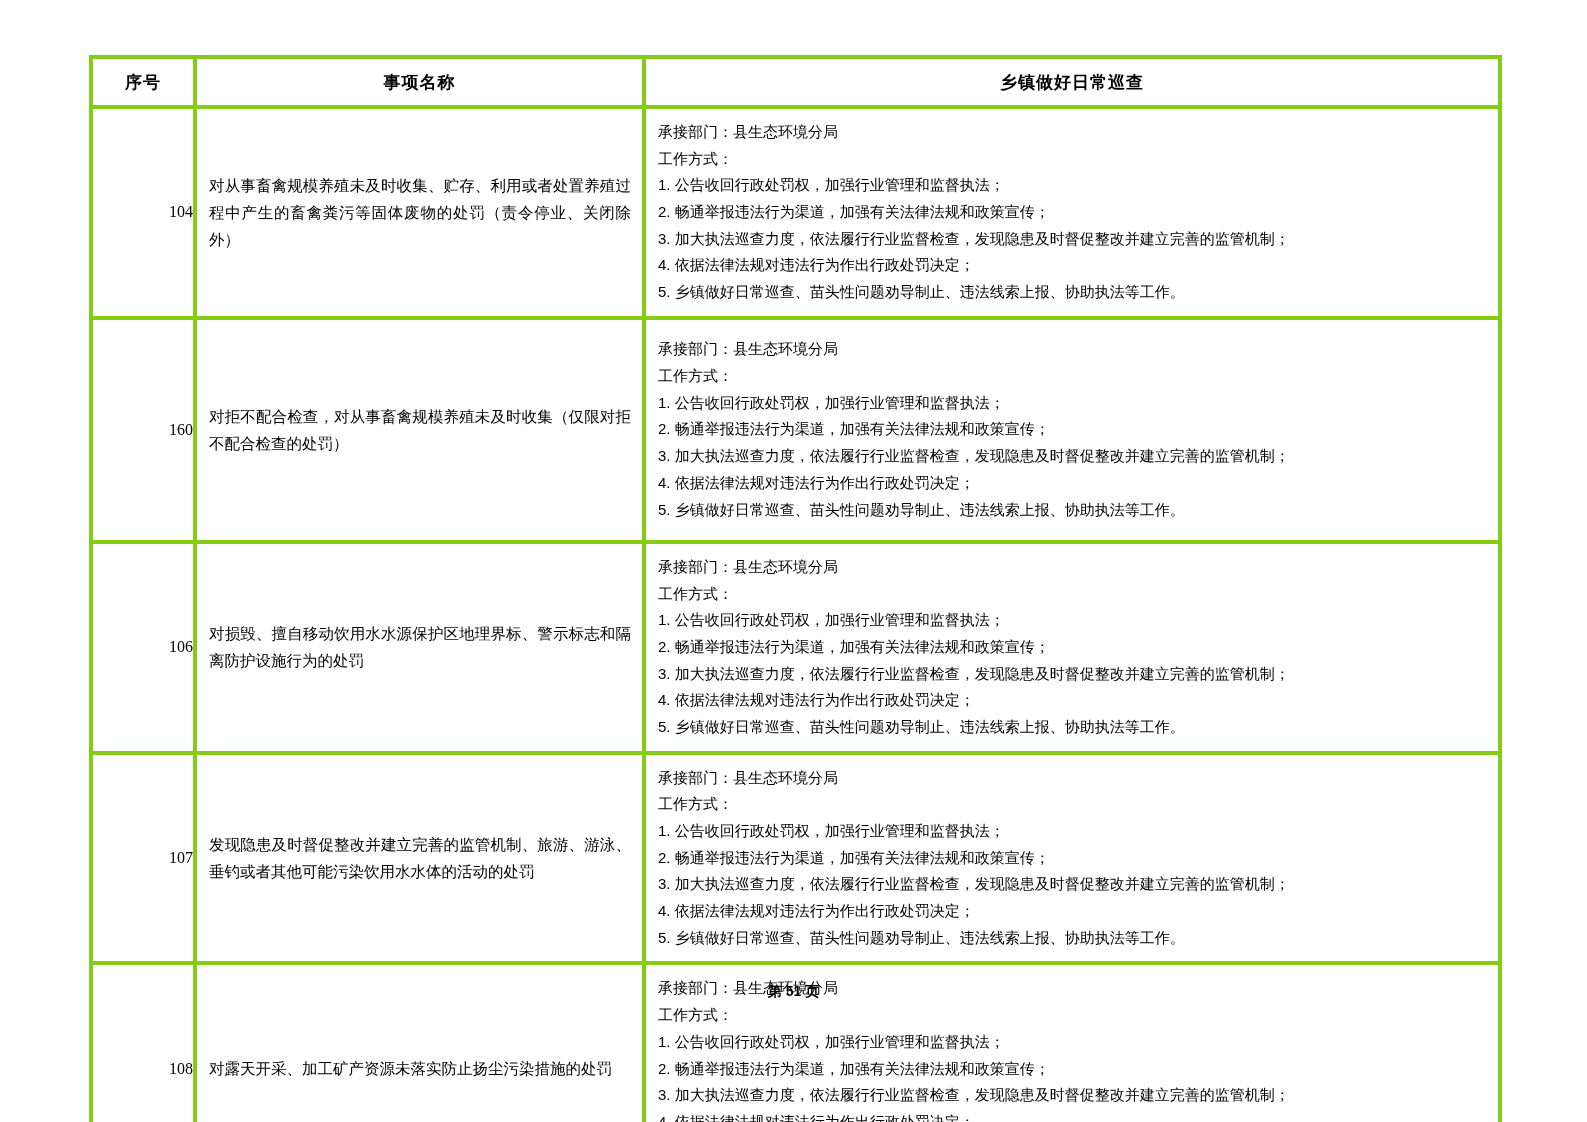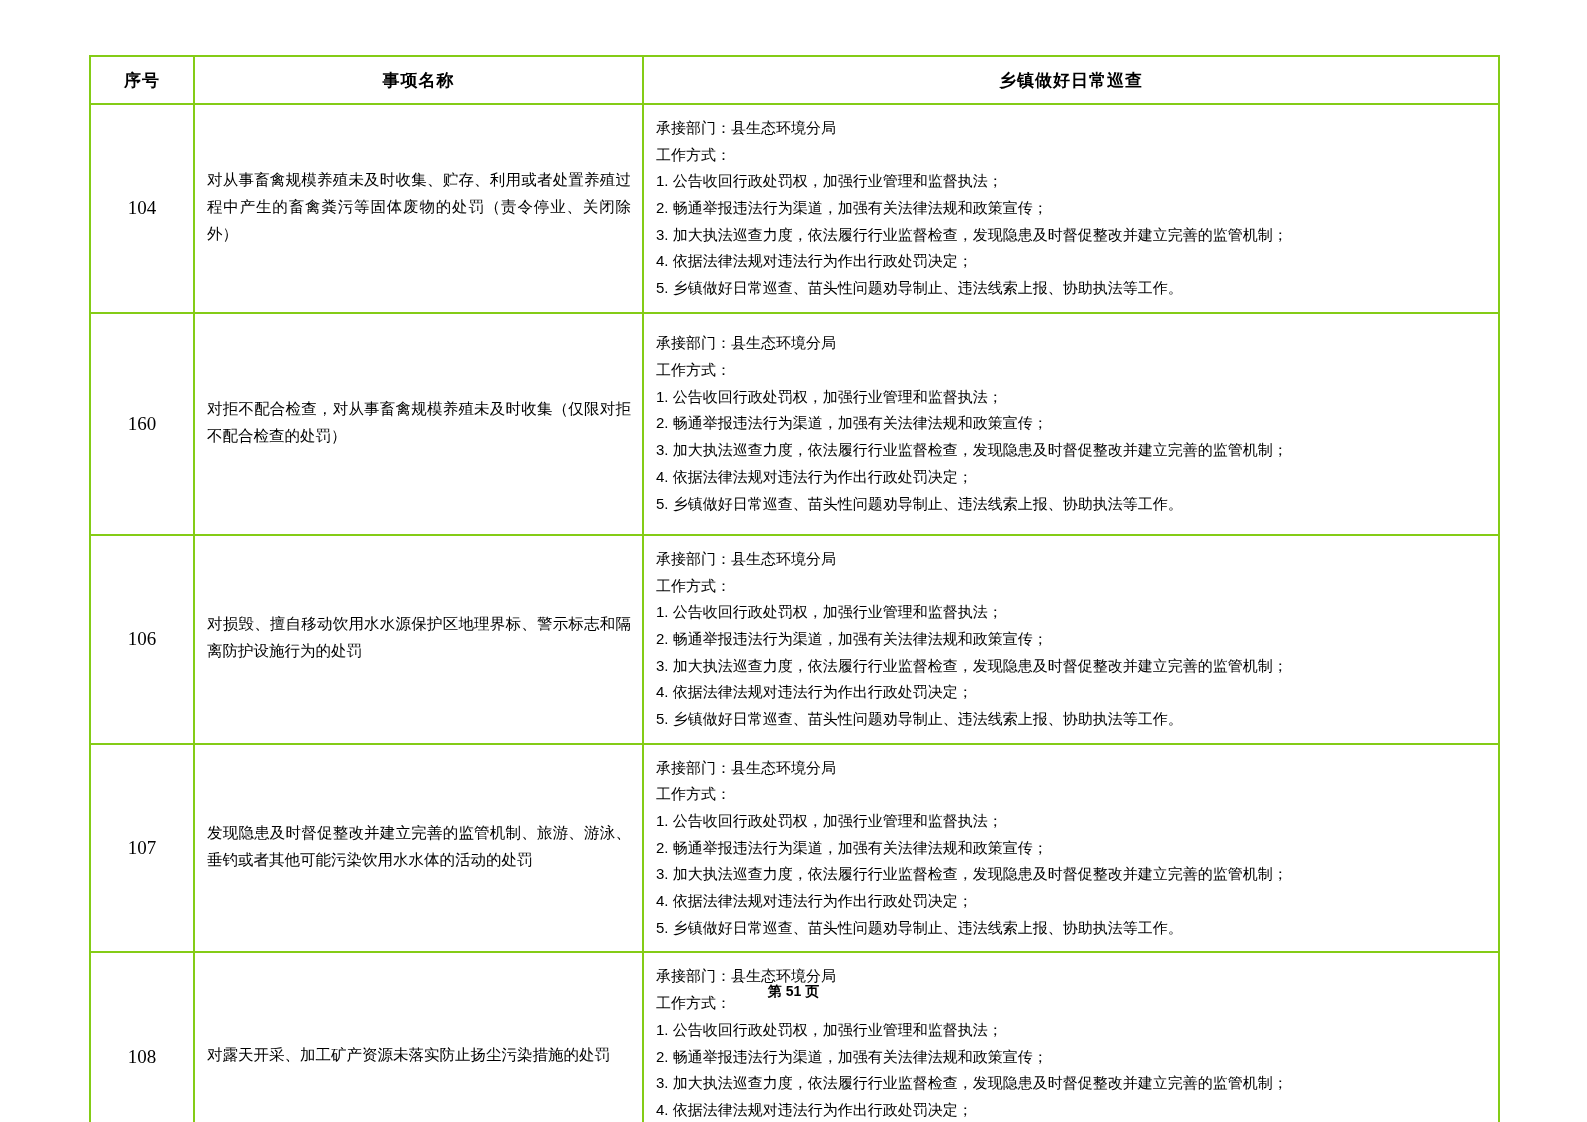--- a/index.html
+++ b/index.html
@@ -24,47 +24,47 @@
   }
   .doc-table {
     position: absolute;
     left: 89px;
     top: 55px;
     width: 1409px;
     border-collapse: collapse;
     table-layout: fixed;
   }
   .doc-table th, .doc-table td {
-    border: 2px solid #84cc16;
+    border: 4px solid #84cc16;
     vertical-align: middle;
     padding: 0;
   }
   .col-no { width: 104px; }
   .col-name { width: 449px; }
   .col-dept { width: 856px; }
 
   thead th {
     height: 46px;
     text-align: center;
     font-weight: bold;
     font-size: 17px;
     font-family: "Liberation Sans", "DejaVu Sans", sans-serif;
     letter-spacing: 1px;
   }
   td.cell-no {
-    text-align: center;
-    font-size: 19px;
+    text-align: right;
+    font-size: 16px;
     font-family: "Liberation Serif", serif;
   }
   td.cell-name {
     font-size: 15.5px;
     line-height: 1.75;
     padding: 8px 11px 8px 12px;
     text-align: justify;
-    font-family: Liberation Mono, monospace;
+    font-family: Liberation Sans, sans-serif;
     font-weight: normal;
   }
   td.cell-dept {
     font-size: 15px;
     line-height: 1.78;
     padding: 10px 10px 10px 12px;
     vertical-align: middle;
     font-family: "Liberation Sans", "DejaVu Sans", sans-serif;
   }
   .dept-line { white-space: nowrap; }

